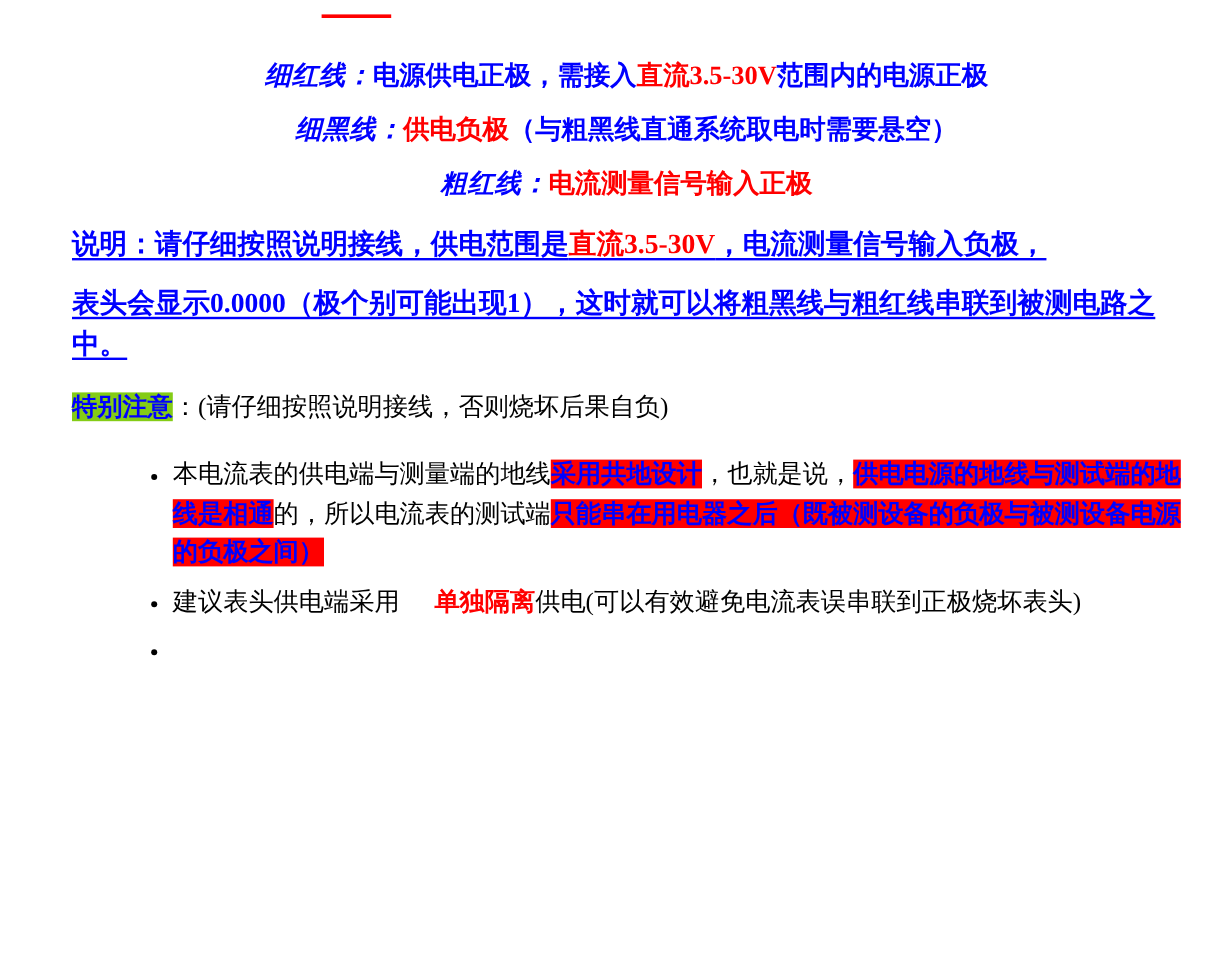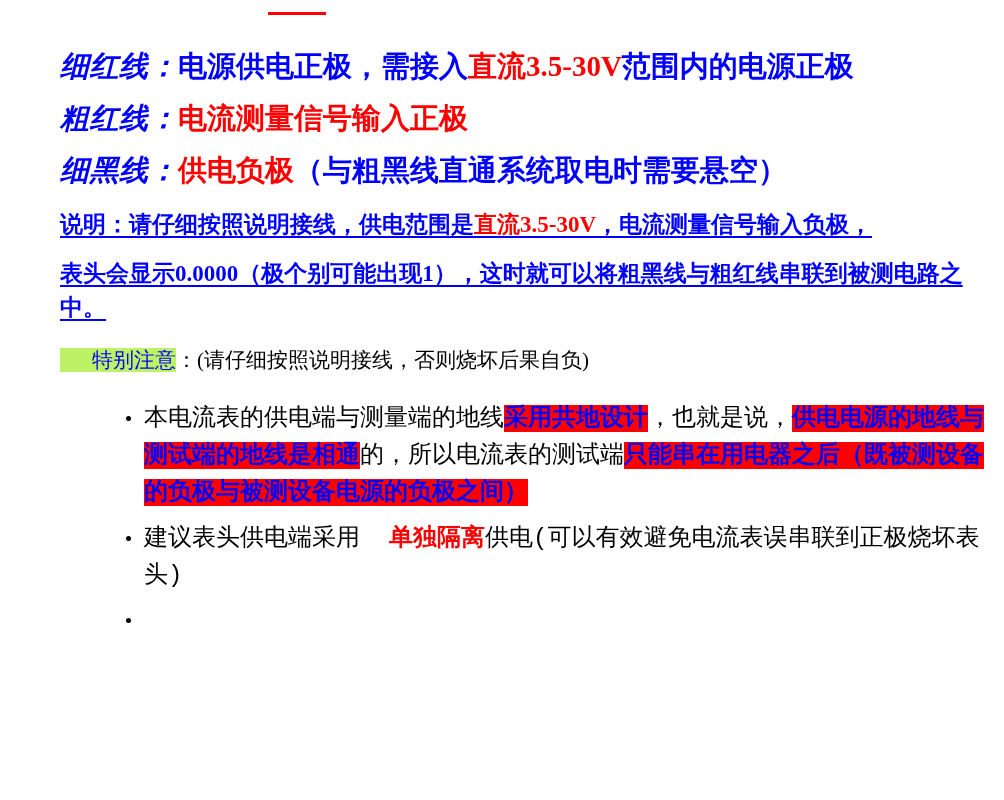--- a/index.html
+++ b/index.html
@@ -33,25 +33,26 @@
     border-bottom: 3px solid #ff0000;
   }
 
   .lines {
     padding-top: 52px;
     padding-left: 60px;
     padding-right: 20px;
   }
 
   .line {
-    font-size: 29px;
+    font-size: 22px;
     line-height: 1.0;
     margin-bottom: 23px;
     white-space: nowrap;
     color: #0000ff;
+    text-align: center;
   }
   .lbl {
     font-style: italic;
     font-weight: bold;
     letter-spacing: 0.5px;
   }
   .b { font-weight: bold; }
   .red { color: #ff0000; }
   .blue { color: #0000ff; }
   .nb { font-weight: normal; }
@@ -72,39 +73,37 @@
   .note .red { color: #ff0000; }
 
   .warn {
     font-size: 21px;
     margin-top: 22px;
     margin-bottom: 10px;
     color: #000000;
     font-family: "Liberation Serif", "DejaVu Serif", serif;
   }
   .hl-red {
-    background: #bef264;
+    background: #84cc16;
     color: #0000ff;
-    font-weight: normal;
-    padding-left: 32px;
+    font-weight: bold;
   }
   .warn .tail { color: #000000; font-weight: normal; }
 
   ul.bullets {
     margin: 26px 0 0 0;
     padding-left: 84px;
     list-style: none;
   }
   ul.bullets li {
     position: relative;
-    font-size: 24px;
+    font-size: 21px;
     line-height: 1.55;
     color: #000000;
     margin-bottom: 8px;
-    font-family: Liberation Mono, monospace;
   }
   ul.bullets li:before {
     content: "";
     position: absolute;
     left: -18px;
     top: 16px;
     width: 5px;
     height: 5px;
     background: #000000;
     border-radius: 50%;
@@ -124,25 +123,25 @@
 
   <div class="top-stub"></div>
 
   <div class="lines">
 
     <div class="line">
       <span class="lbl b blue">细红线：</span><span class="b blue">电源供电正极，需接入</span><span class="b red">直流3.5-30V</span><span class="b blue">范围内的电源正极</span>
     </div>
 
     <div class="line">
-      <span class="lbl b blue">粗红线：</span><span class="b red">电流测量信号输入正极</span>
+      <span class="lbl b blue">细黑线：</span><span class="b red">供电负极</span><span class="b blue">（与粗黑线直通系统取电时需要悬空）</span>
     </div>
 
     <div class="line">
-      <span class="lbl b blue">细黑线：</span><span class="b red">供电负极</span><span class="b blue">（与粗黑线直通系统取电时需要悬空）</span>
+      <span class="lbl b blue">粗红线：</span><span class="b red">电流测量信号输入正极</span>
     </div>
 
 
     <div class="note">
       <span>说明：请仔细按照说明接线，供电范围是</span><span class="red">直流3.5-30V</span><span>，电流测量信号输入负极，</span>
     </div>
 
     <div class="note">
       <span>表头会显示0.0000（极个别可能出现1），这时就可以将粗黑线与粗红线串联到被测电路之中。</span>
     </div>

